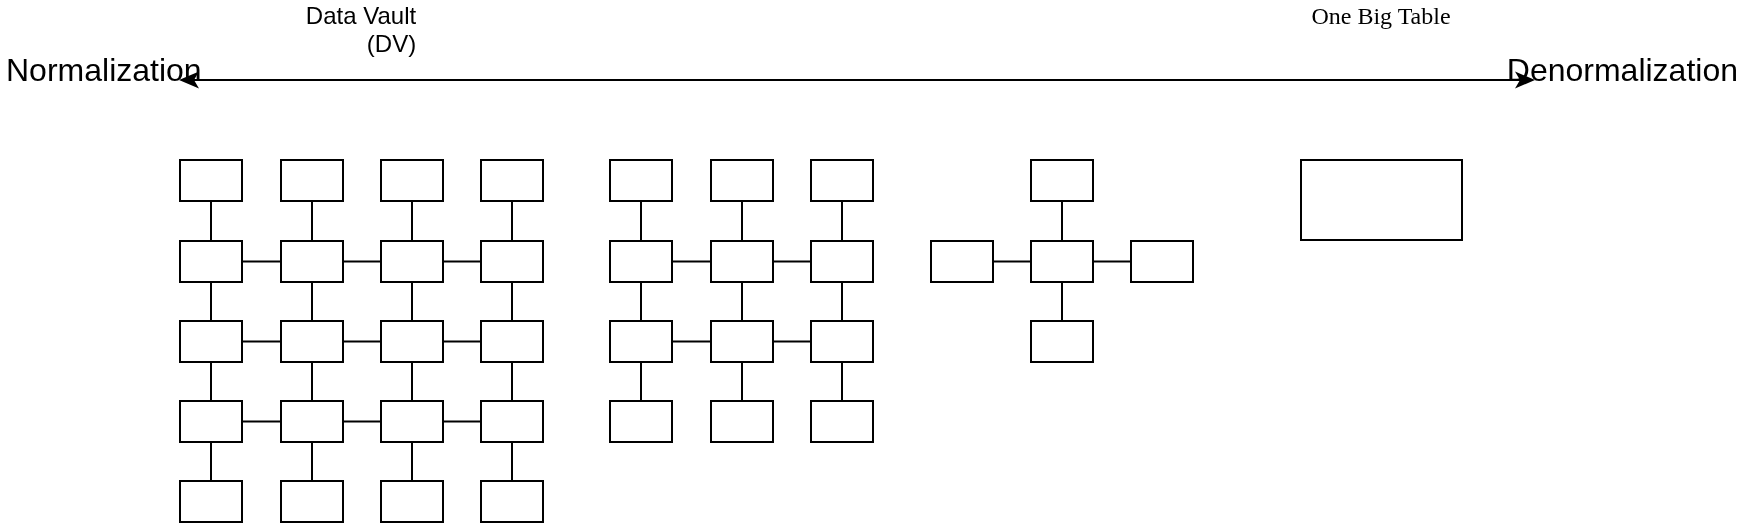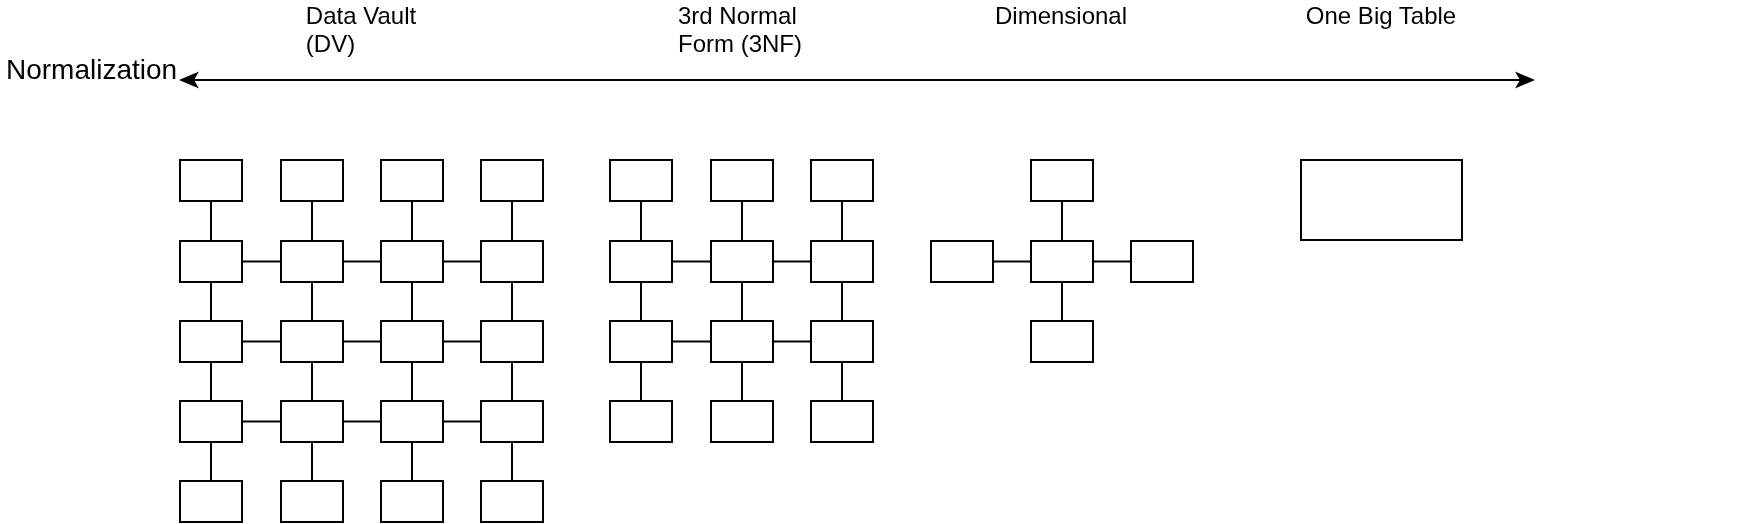--- a/index.html
+++ b/index.html
@@ -13,31 +13,31 @@
     overflow: hidden;
   }
   #diagram-svg {
     position: absolute;
     left: 0; top: 0;
     width: 1742px; height: 524px;
   }
   .axis-text {
     position: absolute;
     top: 56px;
-    font-size: 28px;
+    font-size: 32px;
     line-height: 28px;
     white-space: nowrap;
   }
   #label-left  { left: 6px; }
   #label-right { right: 4px; }
   .group-label {
     position: absolute;
     top: 2px;
     transform: translateX(-50%);
-    text-align: left;
+    text-align: right;
     font-size: 24px;
     line-height: 28px;
     white-space: nowrap;
   }
 </style>
 </head>
 <body>
 
 <div id="canvas">
   <svg id="diagram-svg" xmlns="http://www.w3.org/2000/svg" viewBox="0 0 1742 524">
@@ -121,31 +121,27 @@
       <line x1="1093" y1="261.5" x2="1131" y2="261.5" stroke="#000000" stroke-width="2"></line>
       <rect x="1131" y="241" width="62" height="41" fill="#ffffff" stroke="#000000" stroke-width="2"></rect>
       <line x1="1062" y1="282" x2="1062" y2="321" stroke="#000000" stroke-width="2"></line>
       <rect x="1031" y="321" width="62" height="41" fill="#ffffff" stroke="#000000" stroke-width="2"></rect>
       <rect x="1031" y="241" width="62" height="41" fill="#ffffff" stroke="#000000" stroke-width="2"></rect>
       <rect x="1301" y="160" width="161" height="80" fill="#ffffff" stroke="#000000" stroke-width="2"></rect>
     </svg>
 
   <div class="axis-text" id="label-left">Normalization</div>
 
+  <div class="axis-text" id="label-right">Denormalization</div>
 
   <div class="group-label" id="gl-0" style="left: 361px;">
     <div>Data Vault</div>
     <div>(DV)</div>
   </div>
 
-  <div class="group-label" id="gl-1" style="left: 740px;">
-    <div>3rd Normal</div>
-    <div>Form (3NF)</div>
+
+  <div class="group-label" id="gl-2" style="left: 1061px;">
   </div>
 
-  <div class="group-label" id="gl-2" style="left: 1061px;">
-    <div>Dimensional</div>
-  </div>
-
-  <div class="group-label" id="gl-3" style="left: 1381px;">
+  <div class="group-label" id="gl-3" style="left: 1381px; font-family: Liberation Serif, serif;">
     <div>One Big Table</div>
   </div>
 </div>
 
 </body></html>

